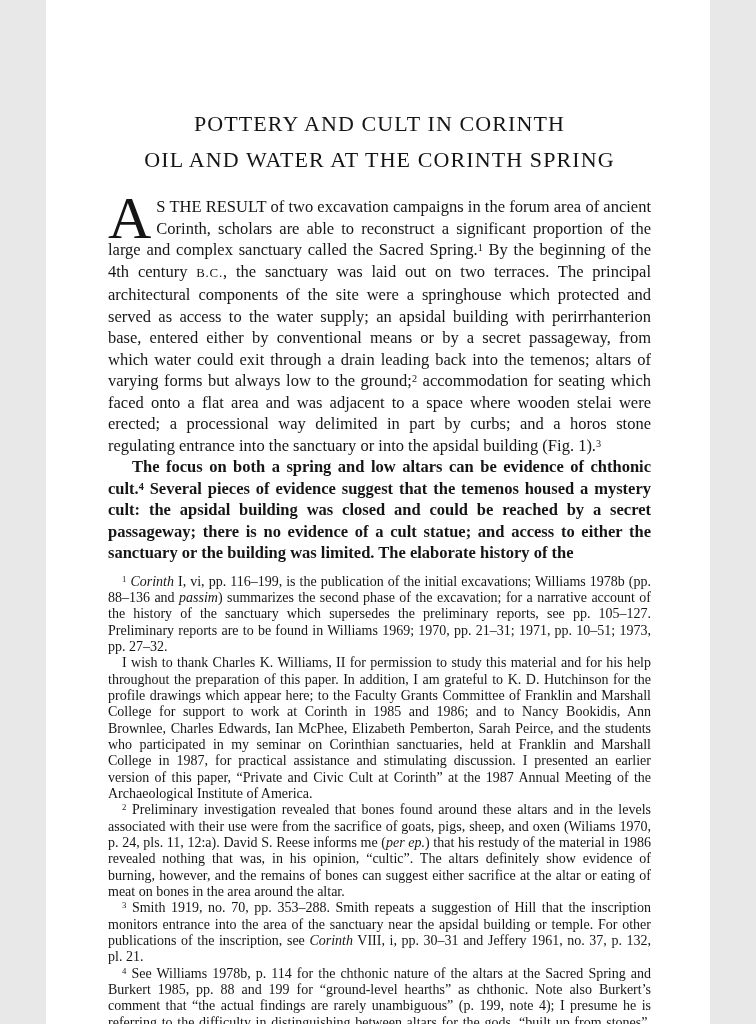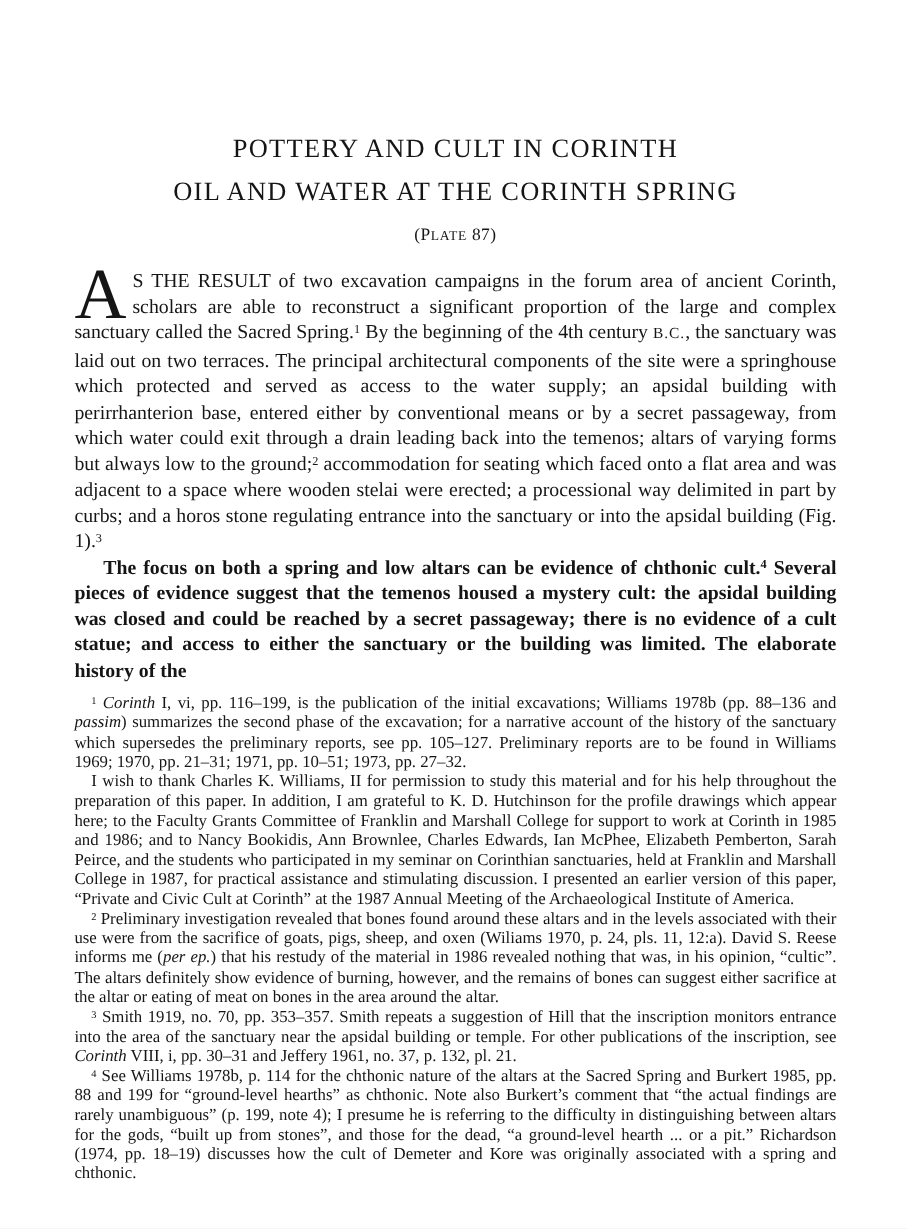--- a/index.html
+++ b/index.html
@@ -2,21 +2,21 @@
 <html><head>
 <meta charset="utf-8">
 <style>
   html, body {
     margin: 0;
     padding: 0;
     background: #e8e8e8;
   }
   .page {
     position: relative;
-    width: 756px;
+    width: 664px;
     height: 1024px;
     margin: 0 auto;
     background: #ffffff;
     box-sizing: border-box;
     padding: 106px 59px 0 62px;
     font-family: "Liberation Serif", serif;
     color: #151515;
     overflow: hidden;
   }
   .title-block {
@@ -73,29 +73,28 @@
   }
 </style>
 </head>
 <body>
 
 <div class="page">
 
   <header class="title-block">
     <h1 class="title-line">POTTERY AND CULT IN CORINTH</h1>
     <h1 class="title-line">OIL AND WATER AT THE CORINTH SPRING</h1>
-    <p class="plate"><span>(P</span><span class="s-sc">LATE</span><span> 87)</span></p>
   </header>
 
   <main class="article-body">
     <p class="body-p"><span class="dropcap">A</span><span><span>S THE RESULT of two excavation campaigns in the forum area of ancient Corinth, scholars are able to reconstruct a significant proportion of the large and complex sanctuary called the Sacred Spring.</span><span class="s-sup">1</span><span> By the beginning of the 4th century </span><span class="s-sc">B.C.</span><span>, the sanctuary was laid out on two terraces. The principal architectural components of the site were a springhouse which protected and served as access to the water supply; an apsidal building with perirrhanterion base, entered either by conventional means or by a secret passageway, from which water could exit through a drain leading back into the temenos; altars of varying forms but always low to the ground;</span><span class="s-sup">2</span><span> accommodation for seating which faced onto a flat area and was adjacent to a space where wooden stelai were erected; a processional way delimited in part by curbs; and a horos stone regulating entrance into the sanctuary or into the apsidal building (Fig. 1).</span><span class="s-sup">3</span></span></p>
     <p class="body-p indent"><span>The focus on both a spring and low altars can be evidence of chthonic cult.</span><span class="s-sup">4</span><span> Several pieces of evidence suggest that the temenos housed a mystery cult: the apsidal building was closed and could be reached by a secret passageway; there is no evidence of a cult statue; and access to either the sanctuary or the building was limited. The elaborate history of the</span></p>
   </main>
 
   <footer class="footnotes">
     <p class="fn"><span class="s-sup">1</span><span> </span><span class="s-i">Corinth</span><span> I, vi, pp. 116–199, is the publication of the initial excavations; Williams 1978b (pp. 88–136 and </span><span class="s-i">passim</span><span>) summarizes the second phase of the excavation; for a narrative account of the history of the sanctuary which supersedes the preliminary reports, see pp. 105–127. Preliminary reports are to be found in Williams 1969; 1970, pp. 21–31; 1971, pp. 10–51; 1973, pp. 27–32.</span></p>
     <p class="fn"><span>I wish to thank Charles K. Williams, II for permission to study this material and for his help throughout the preparation of this paper. In addition, I am grateful to K. D. Hutchinson for the profile drawings which appear here; to the Faculty Grants Committee of Franklin and Marshall College for support to work at Corinth in 1985 and 1986; and to Nancy Bookidis, Ann Brownlee, Charles Edwards, Ian McPhee, Elizabeth Pemberton, Sarah Peirce, and the students who participated in my seminar on Corinthian sanctuaries, held at Franklin and Marshall College in 1987, for practical assistance and stimulating discussion. I presented an earlier version of this paper, “Private and Civic Cult at Corinth” at the 1987 Annual Meeting of the Archaeological Institute of America.</span></p>
     <p class="fn"><span class="s-sup">2</span><span> Preliminary investigation revealed that bones found around these altars and in the levels associated with their use were from the sacrifice of goats, pigs, sheep, and oxen (Wiliams 1970, p. 24, pls. 11, 12:a). David S. Reese informs me (</span><span class="s-i">per ep.</span><span>) that his restudy of the material in 1986 revealed nothing that was, in his opinion, “cultic”. The altars definitely show evidence of burning, however, and the remains of bones can suggest either sacrifice at the altar or eating of meat on bones in the area around the altar.</span></p>
-    <p class="fn"><span class="s-sup">3</span><span> Smith 1919, no. 70, pp. 353–357. Smith repeats a suggestion of Hill that the inscription monitors entrance into the area of the sanctuary near the apsidal building or temple. For other publications of the inscription, see </span><span class="s-i">Corinth</span><span> VIII, i, pp. 30–31 and Jeffery 1961, no. 37, p. 132, pl. 21.</span></p>
+    <p class="fn"><span class="s-sup">3</span><span> Smith 1919, no. 70, pp. 353–288. Smith repeats a suggestion of Hill that the inscription monitors entrance into the area of the sanctuary near the apsidal building or temple. For other publications of the inscription, see </span><span class="s-i">Corinth</span><span> VIII, i, pp. 30–31 and Jeffery 1961, no. 37, p. 132, pl. 21.</span></p>
     <p class="fn"><span class="s-sup">4</span><span> See Williams 1978b, p. 114 for the chthonic nature of the altars at the Sacred Spring and Burkert 1985, pp. 88 and 199 for “ground-level hearths” as chthonic. Note also Burkert’s comment that “the actual findings are rarely unambiguous” (p. 199, note 4); I presume he is referring to the difficulty in distinguishing between altars for the gods, “built up from stones”, and those for the dead, “a ground-level hearth ... or a pit.” Richardson (1974, pp. 18–19) discusses how the cult of Demeter and Kore was originally associated with a spring and chthonic.</span></p>
   </footer>
 
 </div>
 
 </body></html>

